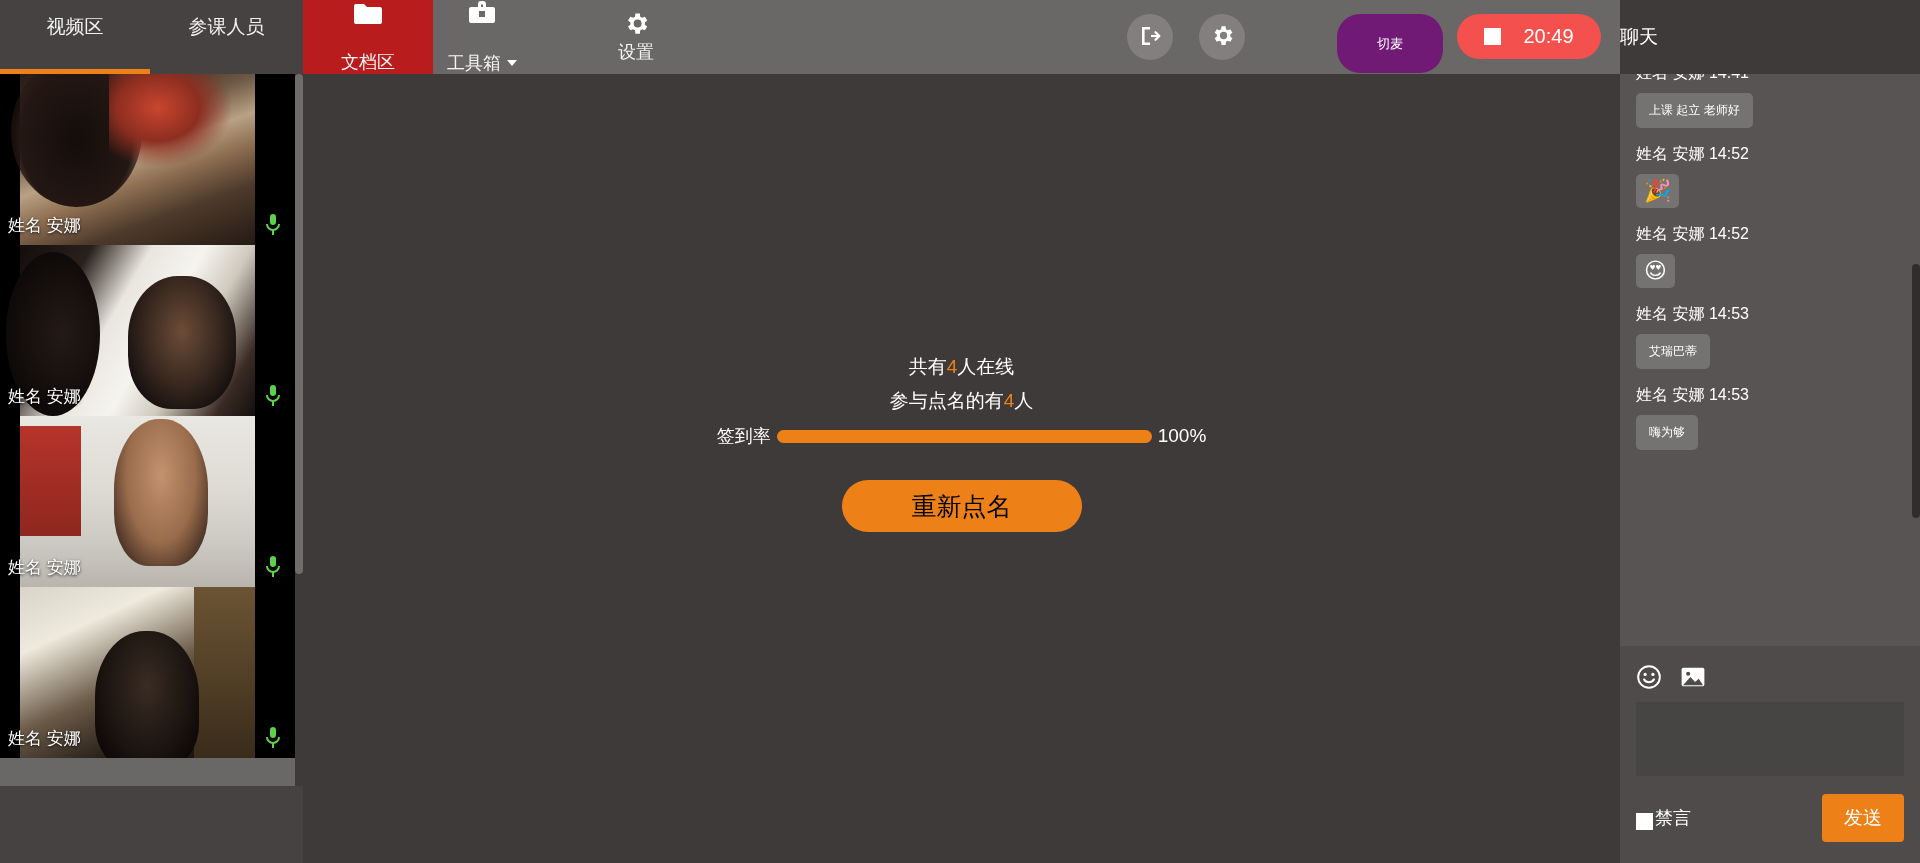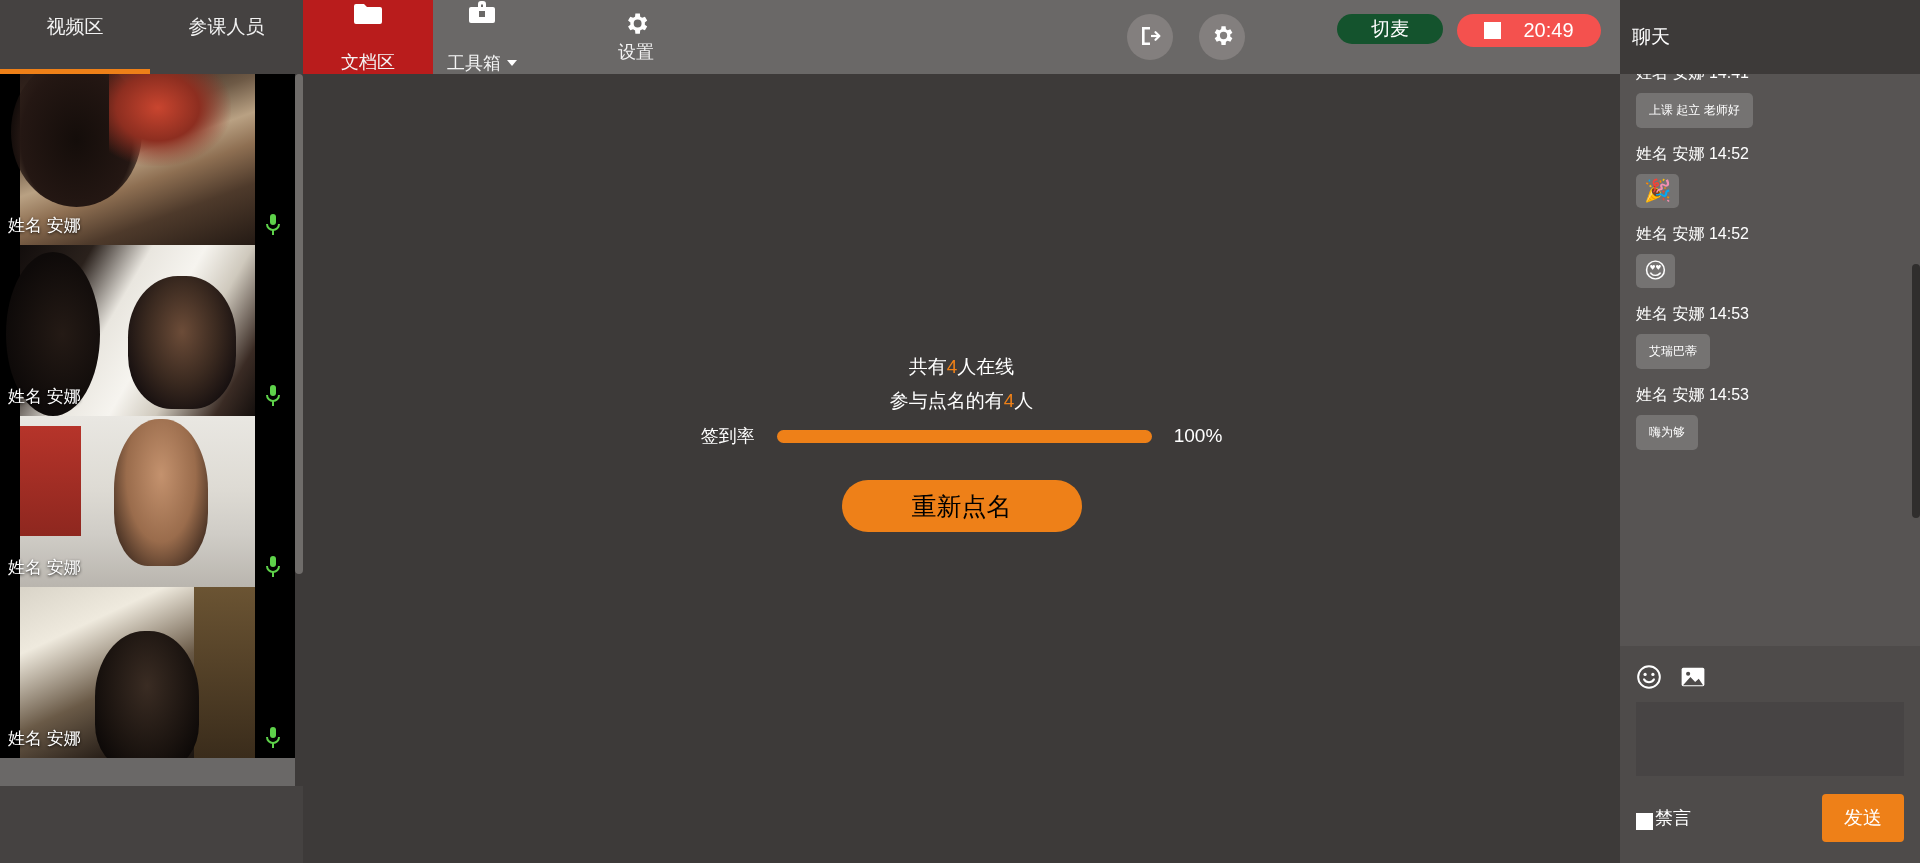--- a/index.html
+++ b/index.html
@@ -123,45 +123,45 @@
     width: 0; height: 0; border-left: 5px solid transparent;
     border-right: 5px solid transparent; border-top: 6px solid #ffffff;
   }
 
   .round-btn {
     position: absolute; top: 14px; width: 46px; height: 46px;
     border-radius: 50%; background: #837f7e; border: none;
     display: flex; align-items: center; justify-content: center; cursor: pointer;
   }
   #btn-mute-toggle {
-    position: absolute; top: 14px; left: 1034px; width: 106px; height: 30px;
-    background: #14532d; border: none; border-radius: 23px; color: #fff;
-    font-size: 19px; font-family: inherit; cursor: pointer;
+    position: absolute; top: 14px; left: 1034px; width: 106px; height: 59px;
+    background: #701a75; border: none; border-radius: 23px; color: #fff;
+    font-size: 13px; font-family: inherit; cursor: pointer;
   }
   #btn-record {
-    position: absolute; top: 14px; left: 1154px; width: 144px; height: 33px;
+    position: absolute; top: 14px; left: 1154px; width: 144px; height: 45px;
     background: #f4514e; border: none; border-radius: 23px; color: #fff;
     font-size: 20px; font-family: inherit; cursor: pointer;
     display: flex; align-items: center; justify-content: center; gap: 22px;
   }
   .stop-square { width: 17px; height: 17px; background: #fff; }
 
   
   #stage {
     position: absolute; left: 303px; top: 74px;
     width: 1317px; height: 789px; background: #3d3a39;
   }
   #rollcall {
     position: absolute; left: 0; right: 0; top: 276px;
     display: flex; flex-direction: column; align-items: center;
   }
   .rc-line { font-size: 19px; color: #ffffff; line-height: 34px; }
   .rc-num { color: #ee8018; }
   #rc-rate-row {
-    display: flex; align-items: center; gap: 22px; margin-top: 6px;
+    display: flex; align-items: center; gap: 6px; margin-top: 6px;
   }
   .rc-rate-label { font-size: 18px; color: #ffffff; }
   #rc-progress-track {
     width: 375px; height: 13px; border-radius: 7px; background: #4a4746;
   }
   #rc-progress-fill {
     height: 13px; border-radius: 7px; background: #ee8018; width: 100%;
   }
   .rc-rate-value { font-size: 19px; color: #ffffff; }
   #btn-recall {
@@ -170,21 +170,21 @@
     font-size: 25px; font-family: inherit; cursor: pointer;
   }
 
   
   #chat-panel {
     position: absolute; left: 1620px; top: 0; width: 300px; height: 863px;
     background: #3d3a39;
   }
   #chat-header {
     position: absolute; left: 0; top: 0; width: 300px; height: 74px;
-    display: flex; align-items: center; padding-left: 12px;
+    display: flex; align-items: center; padding-left: 0;
     font-size: 19px; color: #ffffff; background: #3d3a39;
   }
   #chat-messages {
     position: absolute; left: 0; top: 74px; width: 300px; height: 572px;
     background: #575453; overflow: hidden; padding: 0 16px;
   }
   .msg-meta { font-size: 16px; color: #ffffff; margin-top: 15px; line-height: 22px; }
   .msg-meta.clipped { margin-top: -12px; }
   .msg-bubble {
     display: inline-block; margin-top: 9px; padding: 9px 13px;

